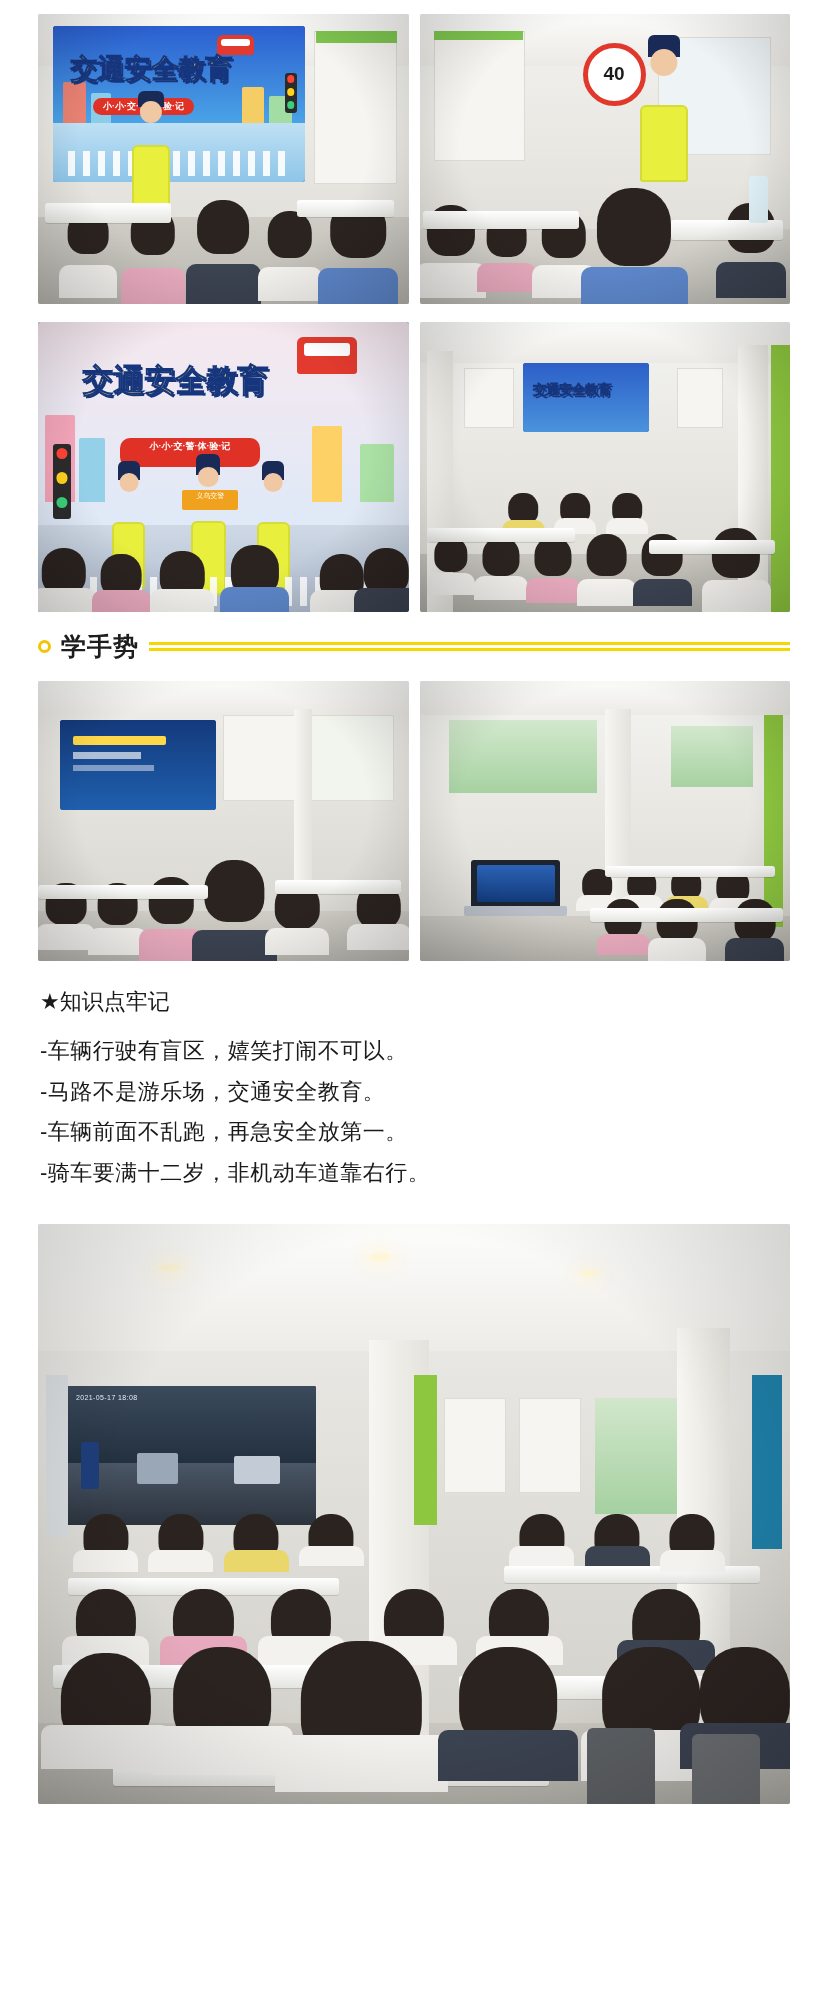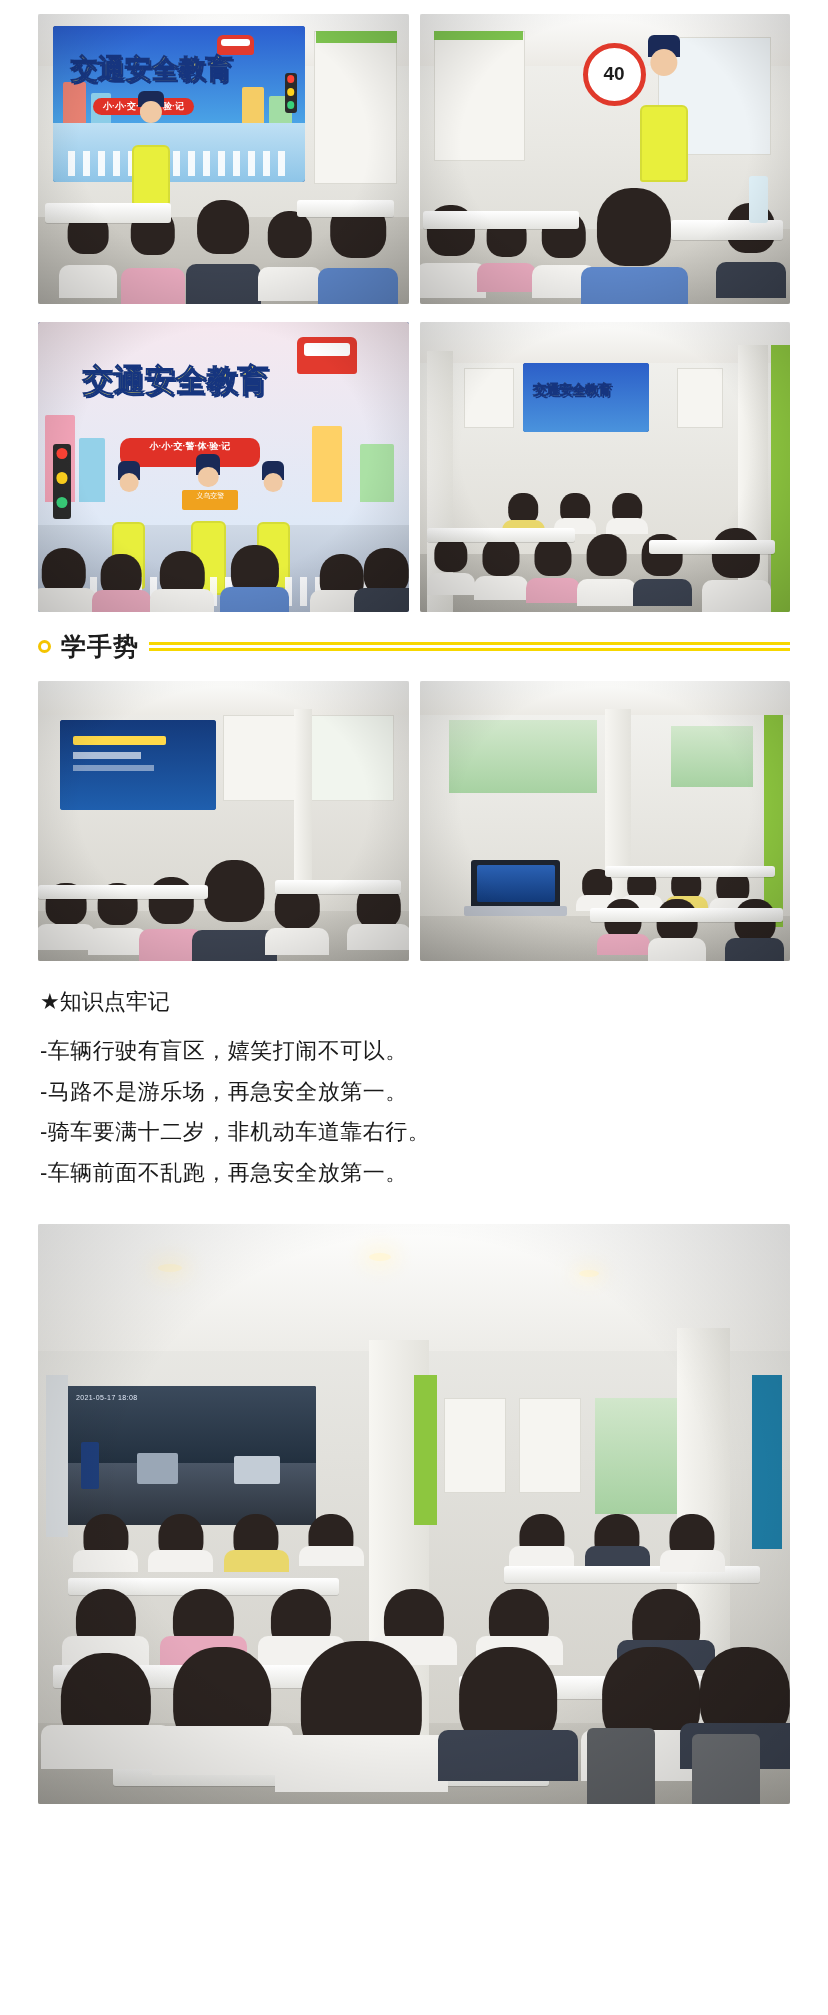--- a/index.html
+++ b/index.html
@@ -554,23 +554,23 @@
       <div class="layer desk" style="right:4%; bottom:30%; width:46%; height:4%;"></div>
       <div class="vignette"></div>
     </div>
 
   </div>
 
 
   <div class="knowledge">
     <div class="lead">★知识点牢记</div>
     <div class="line">-车辆行驶有盲区，嬉笑打闹不可以。</div>
-    <div class="line">-马路不是游乐场，再急安全放第一。</div>
+    <div class="line">-马路不是游乐场，交通安全教育。</div>
+    <div class="line">-车辆前面不乱跑，再急安全放第一。</div>
     <div class="line">-骑车要满十二岁，非机动车道靠右行。</div>
-    <div class="line">-车辆前面不乱跑，再急安全放第一。</div>
   </div>
 
   <div class="photo hero">
     <div class="layer room-wall" style="background:linear-gradient(#efefec 0%, #e2e1dc 40%, #cfcdc6 100%);"></div>
     <div class="layer ceiling" style="height:22%; background:linear-gradient(#fdfdfc,#edece8);"></div>
     <div class="layer floor" style="height:14%; background:linear-gradient(#c9c7c0,#aeaca5);"></div>
 
     <div class="layer" style="left:16%; top:7%; width:24px; height:8px; border-radius:50%; background:#fff6d8; box-shadow:0 0 18px 8px rgba(255,246,216,.65);"></div>
     <div class="layer" style="left:44%; top:5%; width:22px; height:8px; border-radius:50%; background:#fff6d8; box-shadow:0 0 18px 8px rgba(255,246,216,.6);"></div>
     <div class="layer" style="left:72%; top:8%; width:20px; height:7px; border-radius:50%; background:#fff6d8; box-shadow:0 0 16px 7px rgba(255,246,216,.55);"></div>

